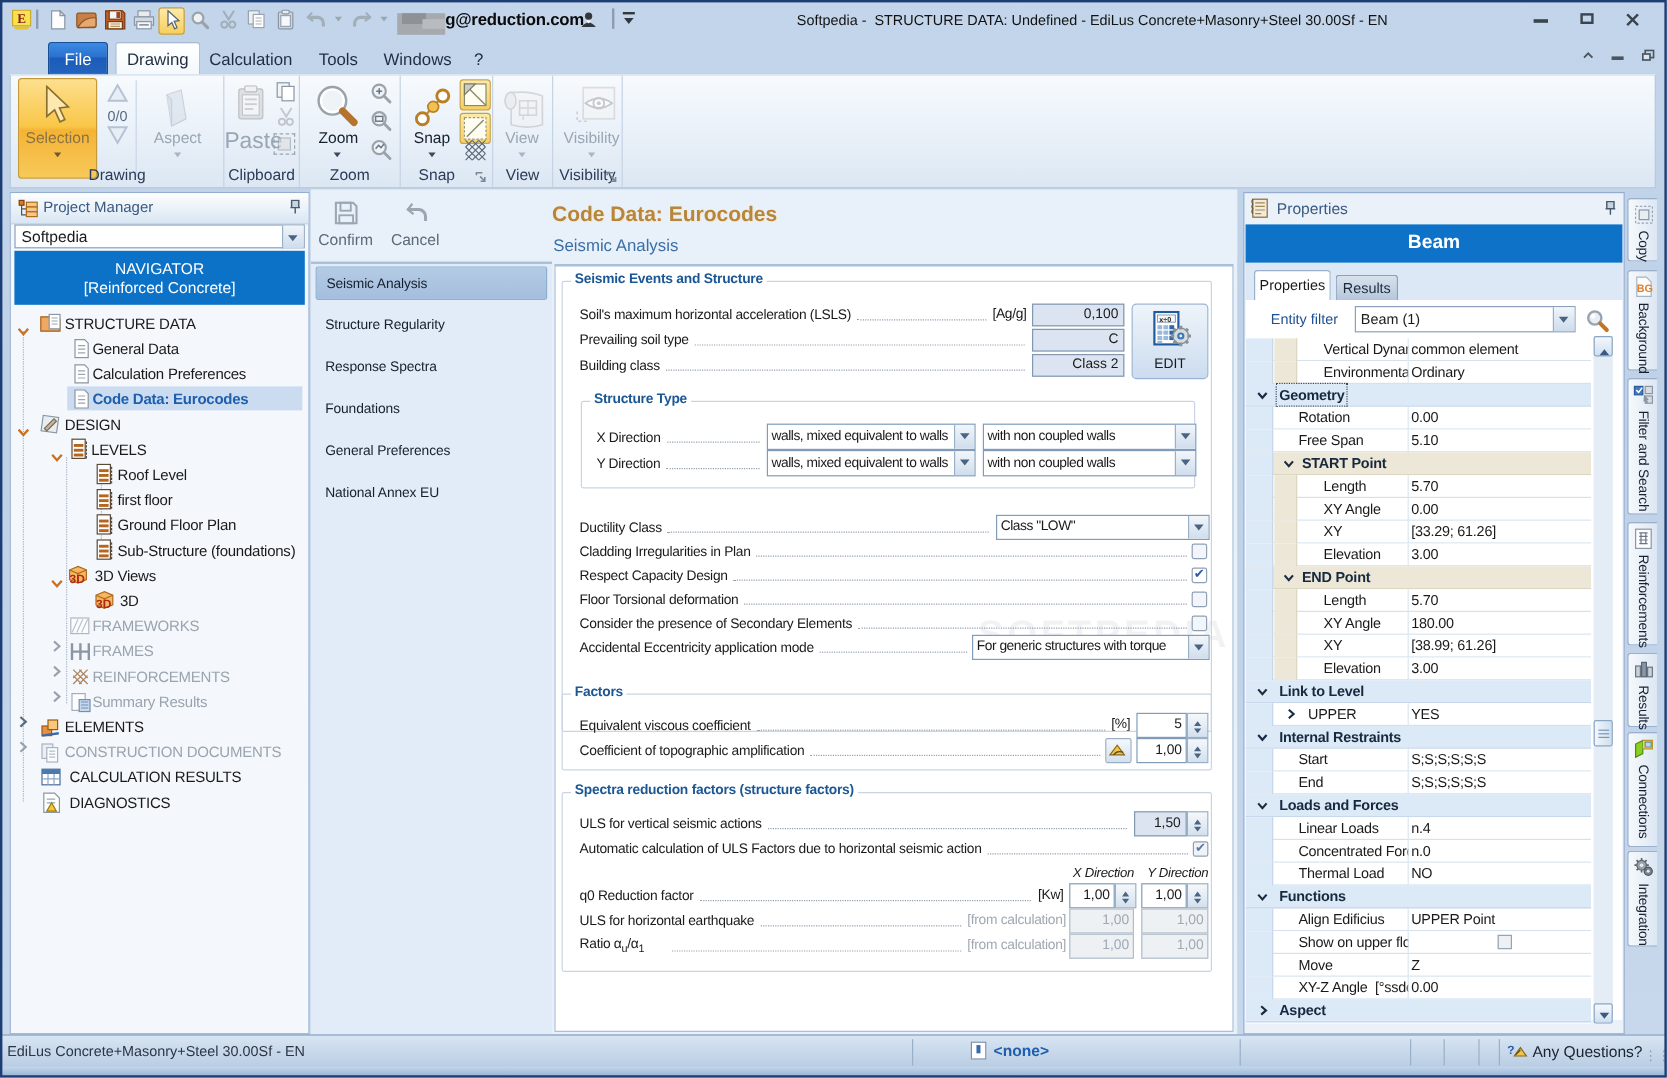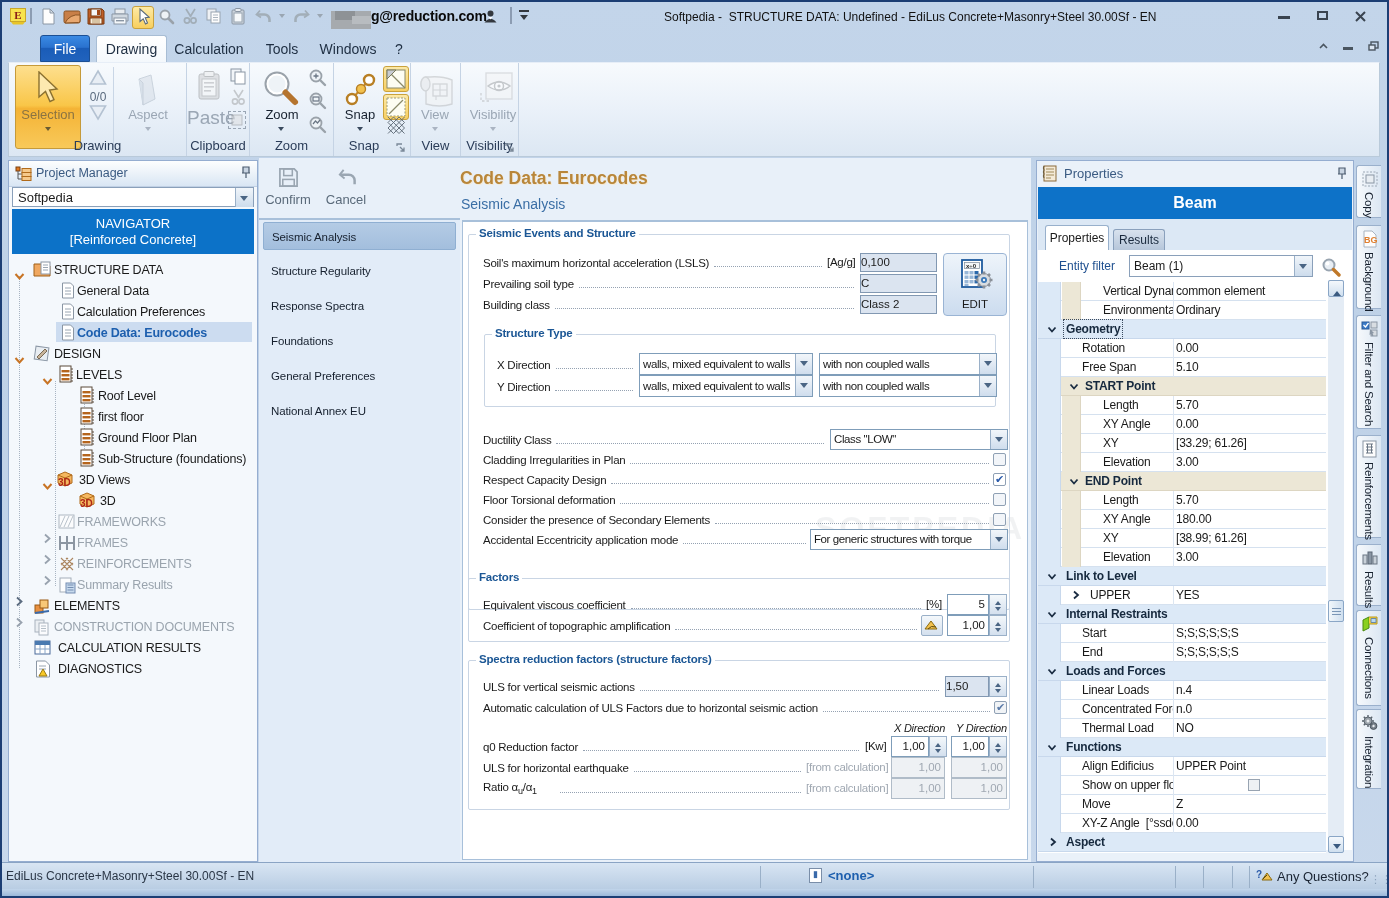--- a/index.html
+++ b/index.html
@@ -60,21 +60,21 @@
 #cnav { position:absolute; left:0; top:60px; width:201px; height:644px; background:#e2ecf8; border-top:2px solid #a8c0da;}
 .cni { position:absolute; left:4px; width:193px; height:28px; line-height:28px; padding-left:8px; font-size:11.5px; letter-spacing:-0.1px; color:#16202e; }
 .cnisel { background:linear-gradient(#b4cbe5,#a3bedd); border:1px solid #8fafd2; border-radius:2px; }
 #form { position:absolute; left:203px; top:62px; width:566px; height:640px; background:#fff;
   border:1px solid #a8c0da; border-top:2px solid #a8c0da; }
 .grp { position:absolute; border:1px solid #c9d5e4; border-radius:2px; }
 .grpt { position:absolute; left:7px; top:-8px; background:#fff; padding:0 3px; color:#1c5795; font-weight:bold; font-size:11.5px; letter-spacing:-0.2px; }
 .frow { position:absolute; height:17px; line-height:17px; font-size:11.5px; letter-spacing:-0.25px; white-space:nowrap; }
 .lrow { position:absolute; display:flex; height:17px; align-items:center; font-size:11.5px; letter-spacing:-0.25px; white-space:nowrap; }
 .fill { flex:1; border-bottom:1.5px dotted #95a2b2; height:9px; margin:0 2px 0 5px; }
-.fld { position:absolute; background:#dbe4f0; border:1px solid #8298b2; font-size:11.5px; padding-right:4px; }
+.fld { position:absolute; background:#dbe4f0; border:1px solid #8298b2; text-align:right; font-size:11.5px; padding-right:4px; }
 .dd { position:absolute; background:#fff; border:1px solid #7f9db9; font-size:11.5px; letter-spacing:-0.4px; padding-left:3px; white-space:nowrap; overflow:hidden; }
 .ddarrow { position:absolute; right:0; top:0; bottom:0; width:17px;
   background:linear-gradient(#f2f6fa,#cfdded); border-left:1px solid #9ab0c8; }
 .ddarrow:after { content:""; position:absolute; left:4px; top:7px; border:4px solid transparent; border-top:5px solid #4a6584; }
 .spin { position:absolute; background:#fff; border:1px solid #7f9db9; text-align:right; padding-right:3px; font-size:11.5px; }
 .spinbtn { position:absolute; width:14px; background:linear-gradient(#f4f8fb,#d4e0ee); border:1px solid #9ab0c8; }
 .chk { position:absolute; width:13px; height:13px; background:#f2f5f9; border:1px solid #8fa0b4; border-radius:2px; }
 .gtxt { color:#a0a8b2; }
 
 

